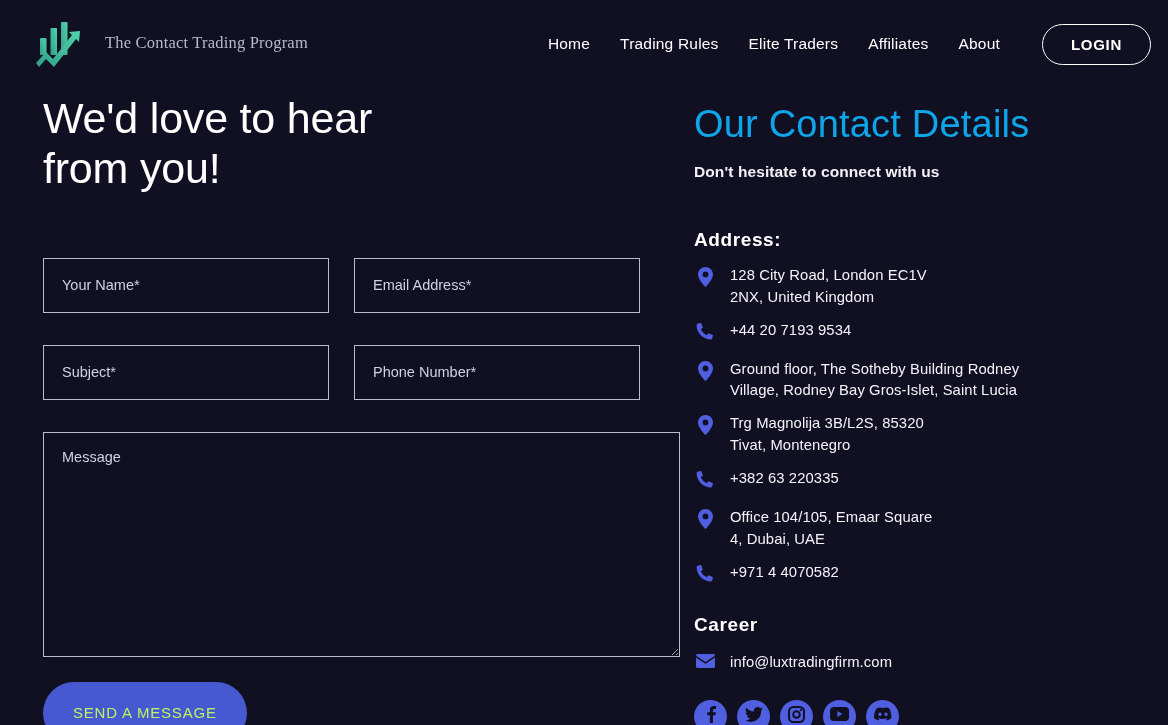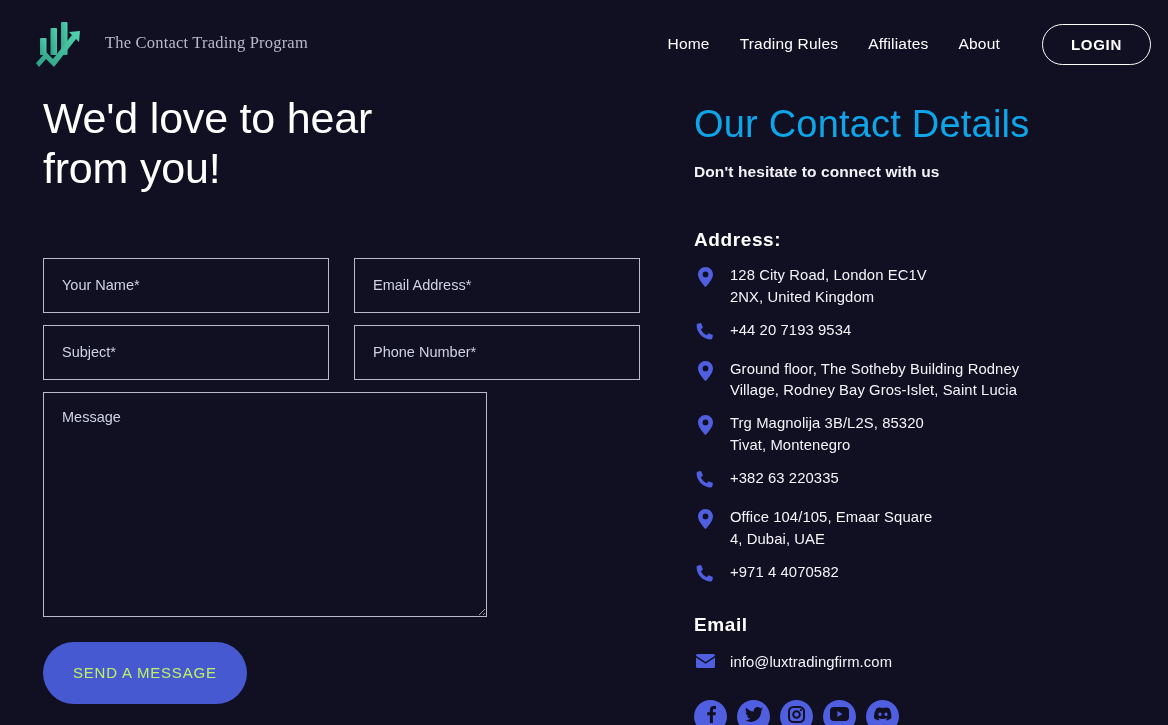--- a/index.html
+++ b/index.html
@@ -124,39 +124,39 @@
     white-space: pre-line;
   }
 
   .form {
     margin-top: 64px;
   }
 
   .form-row {
     display: flex;
     gap: 25px;
-    margin-bottom: 12px;
+    margin-bottom: 32px;
   }
 
   .field {
     flex: 1;
     height: 55px;
     background: transparent;
     border: 1px solid #b9bacb;
     color: #ffffff;
     font-family: "Liberation Sans", sans-serif;
     font-size: 14.5px;
     padding: 0 18px;
     outline: none;
   }
 
   .field::placeholder { color: #cfd2e0; opacity: 1; }
 
   .textarea {
-    width: 444px;
+    width: 637px;
     height: 225px;
     background: transparent;
     border: 1px solid #b9bacb;
     color: #22c55e;
     font-family: "Liberation Sans", sans-serif;
     font-size: 14.5px;
     padding: 16px 18px;
     outline: none;
     resize: vertical;
     display: block;
@@ -275,20 +275,21 @@
       </svg>
     </span>
     <span class="brand-text">
       <span class="brand-sub">The Contact Trading Program</span>
     </span>
   </div>
 
   <nav class="nav">
     <a class="nav-link">Home</a>
     <a class="nav-link">Trading Rules</a>
+    <a class="nav-link">Elite Traders</a>
     <a class="nav-link">Affiliates</a>
     <a class="nav-link">About</a>
     <button class="login-btn">LOGIN</button>
   </nav>
 </div>
 
 <div class="page">
 
   <div class="col-left">
 
@@ -383,21 +384,21 @@
       <div class="contact-item">
         <span class="contact-icon">
           <svg width="18" height="18" viewBox="0 0 18 18">
               <path d="M16.3 12.7l-3.1-1.3a1 1 0 0 0-1.2.3l-1.3 1.6a13.5 13.5 0 0 1-5.9-5.9L6.4 6a1 1 0 0 0 .3-1.2L5.4 1.7A1 1 0 0 0 4.2 1.1L1.4 1.8A1.1 1.1 0 0 0 .6 2.9c0 8 6.5 14.5 14.5 14.5a1.1 1.1 0 0 0 1.1-.8l.7-2.8a1 1 0 0 0-.6-1.1z" fill="#4f5fe0"></path>
             </svg>
         </span>
         <span class="contact-text">+971 4 4070582</span>
       </div>
     </div>
 
-    <div class="section-label label-email">Email</div>
+    <div class="section-label label-email">Career</div>
 
     <div class="email-list">
       <div class="contact-item">
         <span class="contact-icon">
           <svg width="19" height="14" viewBox="0 0 19 14">
               <path d="M1.5 0h16A1.5 1.5 0 0 1 19 1.5v.2L9.5 8 0 1.7v-.2A1.5 1.5 0 0 1 1.5 0z" fill="#4f5fe0"></path>
               <path d="M0 3.6v8.9A1.5 1.5 0 0 0 1.5 14h16a1.5 1.5 0 0 0 1.5-1.5V3.6L9.5 9.8z" fill="#4f5fe0"></path>
             </svg>
         </span>
         <span class="contact-text">info@luxtradingfirm.com</span>

